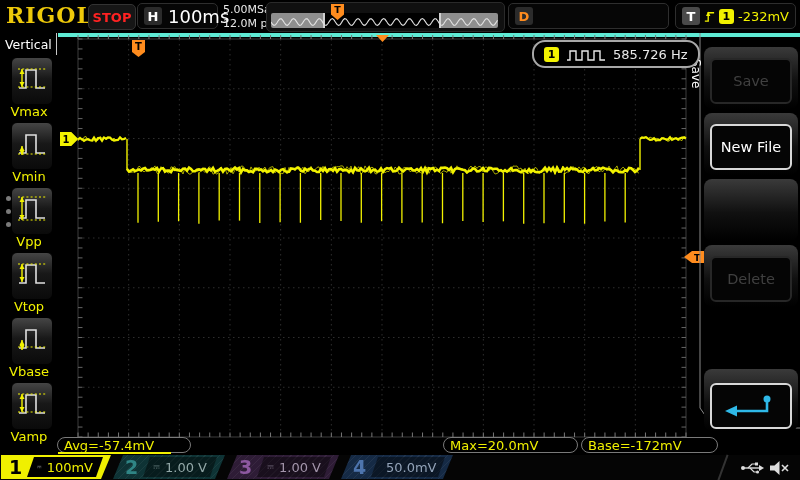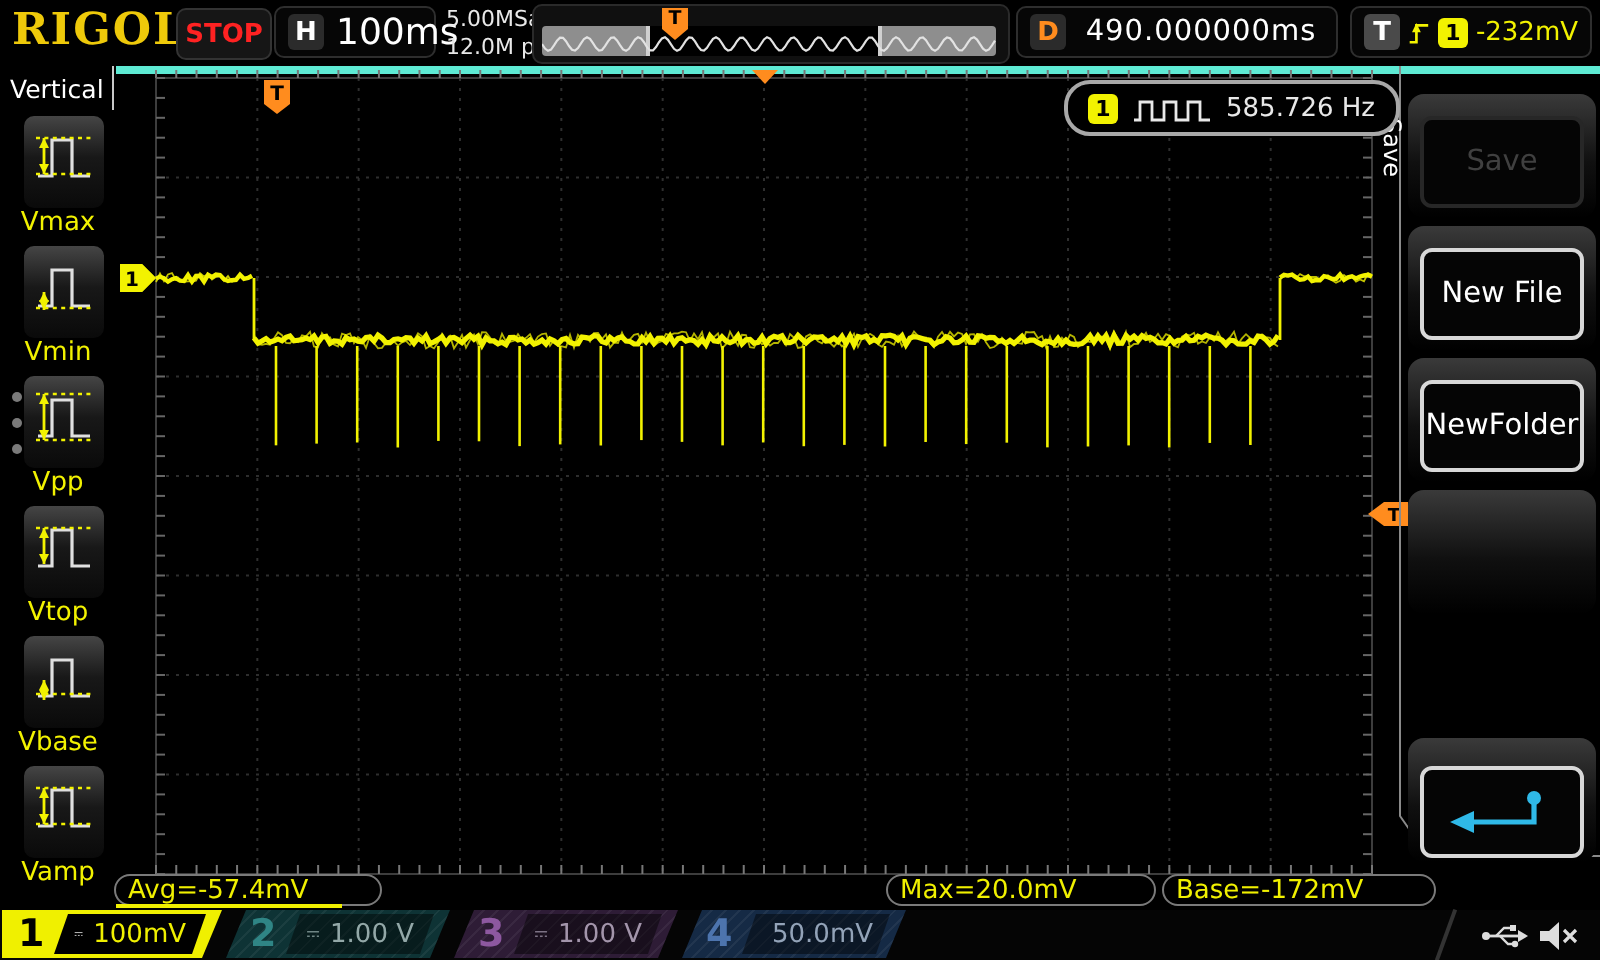--- a/index.html
+++ b/index.html
@@ -112,21 +112,20 @@
         <div id="preview-window"></div>
         <svg id="preview-wave" width="227" height="15">
             <polyline points="0,9.0 1.5,11.3 3,12.4 4.5,11.8 6,9.7 7.5,7.3 9,5.8 10.5,5.9 12,7.6 13.5,10.0 15,11.9 16.5,12.3 18,11.0 19.5,8.7 21,6.5 22.5,5.6 24,6.4 25.5,8.6 27,10.9 28.5,12.3 30,12.0 31.5,10.1 33,7.7 34.5,5.9 36,5.7 37.5,7.2 39,9.6 40.5,11.7 42,12.4 43.5,11.4 45,9.1 46.5,6.8 48,5.6 49.5,6.2 51,8.1 52.5,10.6 54,12.2 55.5,12.2 57,10.5 58.5,8.1 60,6.2 61.5,5.6 63,6.9 64.5,9.2 66,11.4 67.5,12.4 69,11.7 70.5,9.6 72,7.2 73.5,5.7 75,5.9 76.5,7.7 78,10.2 79.5,12.0 81,12.3 82.5,10.9 84,8.5 85.5,6.4 87,5.6 88.5,6.5 90,8.7 91.5,11.1 93,12.3 94.5,11.9 96,10.0 97.5,7.6 99,5.9 100.5,5.8 102,7.3 103.5,9.7 105,11.8 106.5,12.4 108,11.3 109.5,9.0 111,6.7 112.5,5.6 114,6.3 115.5,8.3 117,10.7 118.5,12.2 120,12.1 121.5,10.4 123,8.0 124.5,6.1 126,5.7 127.5,7.0 129,9.3 130.5,11.5 132,12.4 133.5,11.6 135,9.4 136.5,7.0 138,5.7 139.5,6.0 141,7.9 142.5,10.3 144,12.1 145.5,12.3 147,10.8 148.5,8.4 150,6.3 151.5,5.6 153,6.6 154.5,8.9 156,11.2 157.5,12.4 159,11.8 160.5,9.8 162,7.4 163.5,5.8 165,5.8 166.5,7.5 168,9.9 169.5,11.9 171,12.4 172.5,11.1 174,8.8 175.5,6.6 177,5.6 178.5,6.4 180,8.5 181.5,10.8 183,12.3 184.5,12.0 186,10.2 187.5,7.8 189,6.0 190.5,5.7 192,7.1 193.5,9.5 195,11.6 196.5,12.4 198,11.4 199.5,9.2 201,6.9 202.5,5.7 204,6.1 205.5,8.0 207,10.5 208.5,12.1 210,12.2 211.5,10.6 213,8.2 214.5,6.2 216,5.6 217.5,6.8 219,9.1 220.5,11.3 222,12.4 223.5,11.7 225,9.7 226.5,7.3" stroke="#e2e2e2" stroke-width="1.1" fill="none"></polyline>
           </svg>
       </div>
       <div id="preview-tflag">T</div>
     </div>
 
     <div class="panel" id="d-panel">
       <span class="keycap">D</span>
-      <span class="val">490.000000ms</span>
     </div>
 
     <div class="panel" id="t-panel">
       <span class="keycap tkey">T</span>
       <svg width="13" height="17" viewBox="0 0 13 17">
         <path d="M1,14 H5 V4 H12" stroke="#f2f200" stroke-width="1.6" fill="none"></path>
         <polygon points="2.4,8 5,2.5 7.6,8" fill="#f2f200"></polygon>
       </svg>
       <span class="ch-badge">1</span>
       <span class="val">-232mV</span>
@@ -495,22 +494,22 @@
     <svg width="114" height="410" viewBox="0 0 114 410" style="position:absolute;left:0;top:0;">
       <path d="M14,0 V375 L28,395 H114" stroke="#8a8a8a" stroke-width="1" fill="none"></path>
     </svg>
     <div id="right-tab-label">Save</div>
 
     <div class="soft-panel" style="top:14px"></div>
     <div class="soft-btn off" style="top:25px">Save</div>
     <div class="soft-panel" style="top:80px"></div>
     <div class="soft-btn on" style="top:91px">New File</div>
     <div class="soft-panel" style="top:146px"></div>
-    <div class="soft-btn on" style="top:157px">NewFolder</div>
     <div class="soft-panel" style="top:212px"></div>
+    <div class="soft-btn off" style="top:223px">Delete</div>
     <div class="soft-panel" style="top:336px"></div>
     <div class="soft-btn on" style="top:350px">
       <svg width="58" height="26" viewBox="0 0 58 26">
         <circle cx="45" cy="6" r="3.5" fill="#2fb9e8"></circle>
         <path d="M45,9 V18 H14" stroke="#2fb9e8" stroke-width="2.6" fill="none"></path>
         <polygon points="15,12.5 3,18 15,23.5" fill="#2fb9e8"></polygon>
       </svg>
     </div>
   </div>
 

